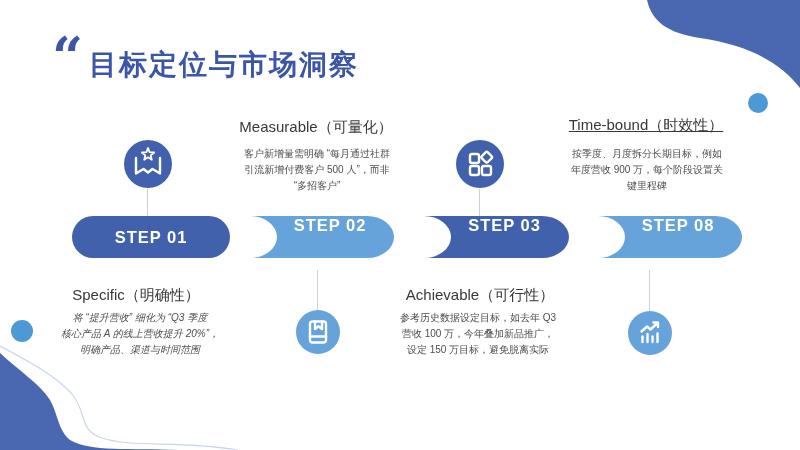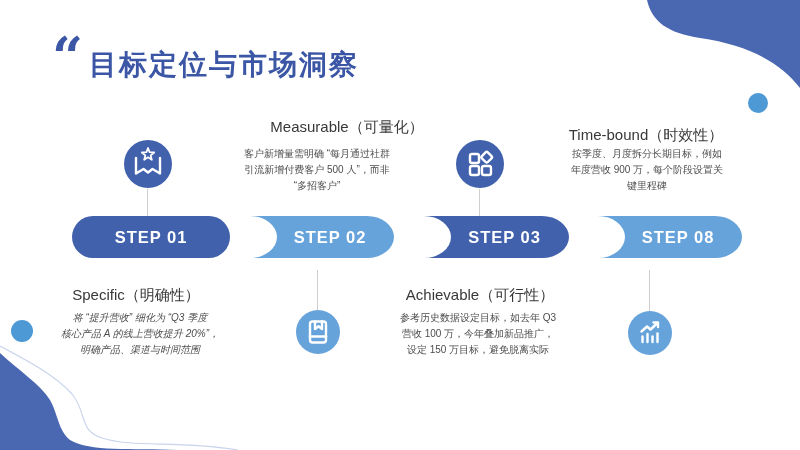--- a/index.html
+++ b/index.html
@@ -19,21 +19,21 @@
   .icon-circle.light{background:var(--primary-light);width:44px;height:44px;}
   .icon-circle svg{display:block;}
   .iglyph{stroke:#fff;fill:none;stroke-width:2.4;stroke-linecap:round;stroke-linejoin:round;}
   .star-fill{fill:var(--primary-dark);stroke:#fff;stroke-width:1.8;stroke-linejoin:round;}
 
   .connector{position:absolute;width:0;border-left:1.5px solid var(--connector);}
 
   .pill{position:absolute;height:42px;top:216px;}
   .pill-stadium{background:var(--primary-dark);border-radius:27px;display:flex;
                 align-items:center;justify-content:center;}
-  .pill-crescent{display:flex;align-items:center;justify-content:center;}
+  .pill-crescent{display:flex;align-items:flex-start;justify-content:center;}
   .pill-crescent svg{position:absolute;left:0;top:0;width:100%;height:100%;}
   .pill-label{color:#fff;font-weight:bold;font-size:16.5px;letter-spacing:1px;position:relative;}
   .pill-crescent .pill-label{margin-left:16px;}
   .fill-dark{fill:var(--primary-dark);}
   .fill-light{fill:var(--primary-light);}
   .fill-blob{fill:var(--blob-dark);}
 
   .step-heading{position:absolute;transform:translateX(-50%);font-size:15px;font-weight:400;
                 color:var(--heading-text);white-space:nowrap;}
   .step-desc{position:absolute;transform:translateX(-50%);font-size:10px;line-height:16px;
@@ -68,21 +68,21 @@
   </div>
   <div class="connector" style="left:147px;top:189px;height:27px;"></div>
   <div class="pill pill-stadium" style="left:72px;width:158px;">
     <span class="pill-label">STEP 01</span>
   </div>
   <div class="step-heading" style="left:136px;top:286px;">Specific（明确性）</div>
   <div class="step-desc" style="left:140px;top:310px;width:230px;font-style:italic;">将 “提升营收” 细化为 “Q3 季度
 核心产品 A 的线上营收提升 20%”，
 明确产品、渠道与时间范围</div>
 
-  <div class="step-heading" style="left:316px;top:118px;margin-left:31px;">Measurable（可量化）</div>
+  <div class="step-heading" style="left:316px;top:118px;">Measurable（可量化）</div>
   <div class="step-desc" style="left:317px;top:146px;width:180px;">客户新增量需明确 “每月通过社群
 引流新增付费客户 500 人”，而非
 “多招客户”</div>
   <div class="pill pill-crescent" style="left:250px;width:144px;">
     <svg viewBox="0 0 144 54" preserveAspectRatio="none">
       <path class="fill-light" d="M0,0 H117 A27,27 0 0 1 117,54 H0 A27,27 0 0 0 0,0 Z"></path>
     </svg>
     <span class="pill-label">STEP 02</span>
   </div>
   <div class="connector" style="left:317px;top:270px;height:40px;"></div>
@@ -107,21 +107,21 @@
     <svg viewBox="0 0 145 54" preserveAspectRatio="none">
       <path class="fill-dark" d="M0,0 H118 A27,27 0 0 1 118,54 H0 A27,27 0 0 0 0,0 Z"></path>
     </svg>
     <span class="pill-label">STEP 03</span>
   </div>
   <div class="step-heading" style="left:480px;top:286px;">Achievable（可行性）</div>
   <div class="step-desc" style="left:478px;top:310px;width:200px;">参考历史数据设定目标，如去年 Q3
 营收 100 万，今年叠加新品推广，
 设定 150 万目标，避免脱离实际</div>
 
-  <div class="step-heading" style="left:646px;top:126px;">Time-bound（时效性）</div>
+  <div class="step-heading" style="left:646px;top:116px;text-decoration:underline;">Time-bound（时效性）</div>
   <div class="step-desc" style="left:647px;top:146px;width:180px;">按季度、月度拆分长期目标，例如
 年度营收 900 万，每个阶段设置关
 键里程碑</div>
   <div class="pill pill-crescent" style="left:598px;width:144px;">
     <svg viewBox="0 0 144 54" preserveAspectRatio="none">
       <path class="fill-light" d="M0,0 H117 A27,27 0 0 1 117,54 H0 A27,27 0 0 0 0,0 Z"></path>
     </svg>
     <span class="pill-label">STEP 08</span>
   </div>
   <div class="connector" style="left:649px;top:270px;height:41px;"></div>

